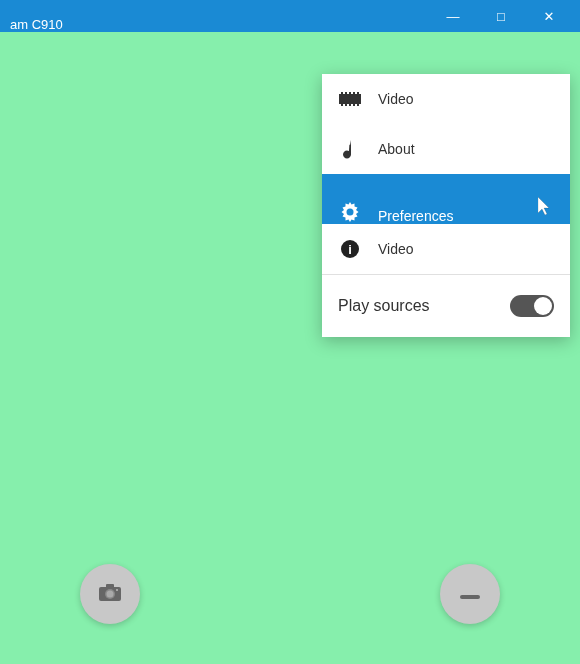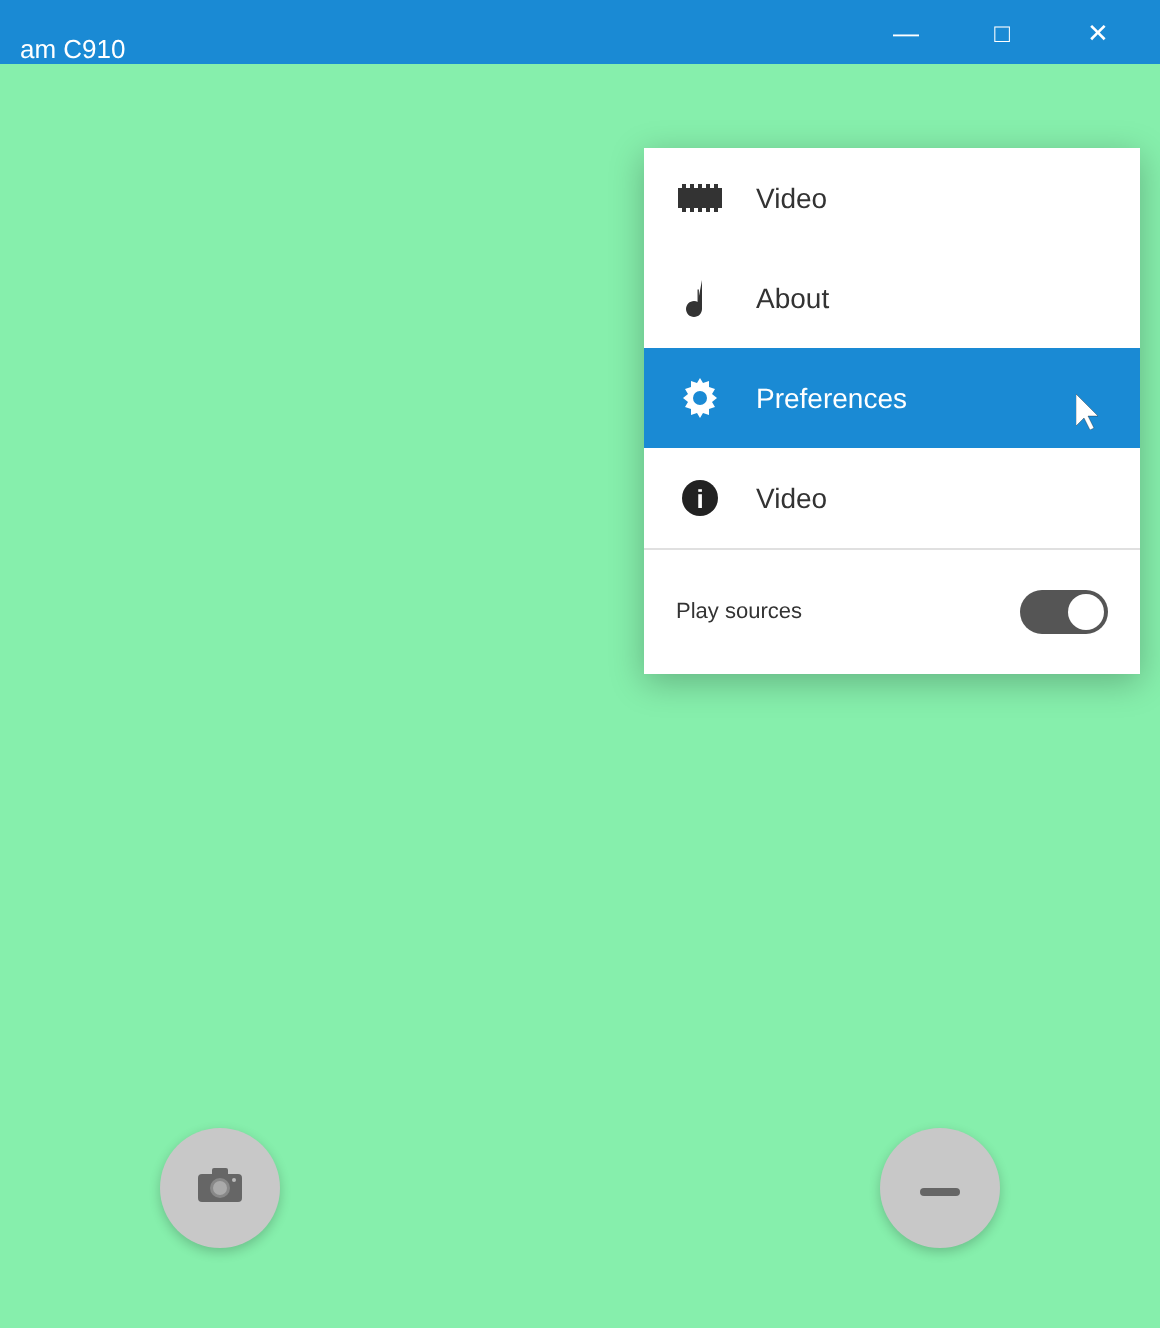--- a/index.html
+++ b/index.html
@@ -78,20 +78,21 @@
       align-items: center;
       height: 50px;
       padding: 0 16px;
       cursor: pointer;
       gap: 16px;
       border-bottom: none;
     }
 
     .menu-item.active {
       background: #1a8ad4;
+      align-items: flex-end;
     }
 
     .menu-item.active .menu-label {
       color: white;
     }
 
     .menu-icon {
       width: 24px;
       height: 24px;
       display: flex;
@@ -120,21 +121,21 @@
     
     .play-sources-section {
       display: flex;
       align-items: center;
       justify-content: space-between;
       padding: 0 16px;
       height: 62px;
     }
 
     .play-sources-label {
-      font-size: 11px;
+      font-size: 16px;
       color: #333;
     }
 
     
     .toggle-switch {
       width: 44px;
       height: 22px;
       background: #555;
       border-radius: 11px;
       position: relative;

